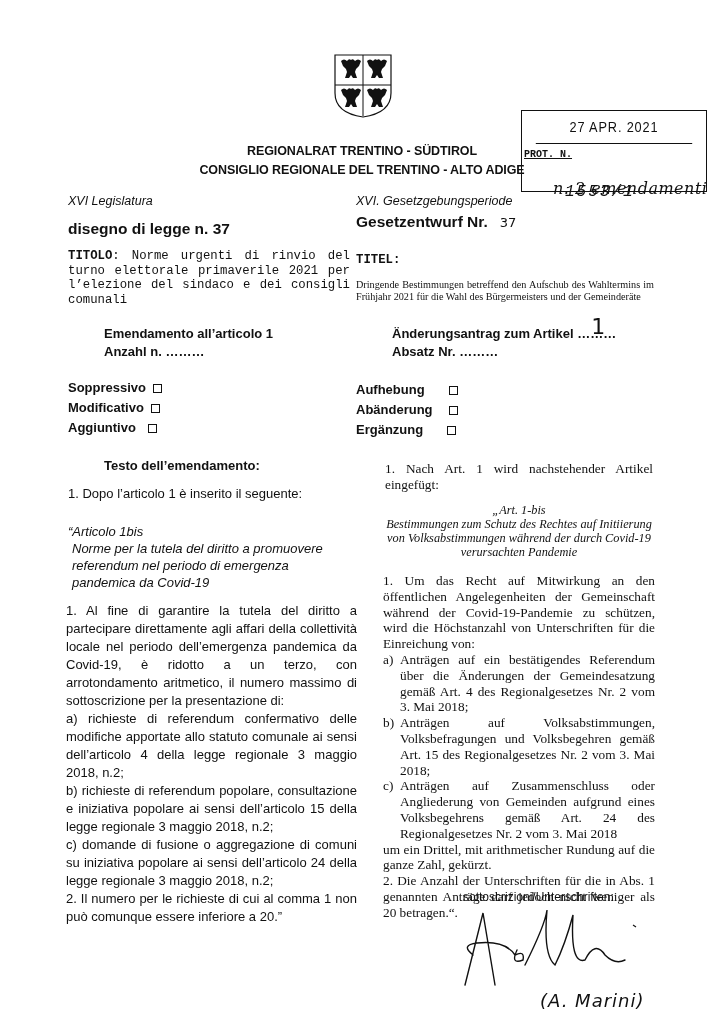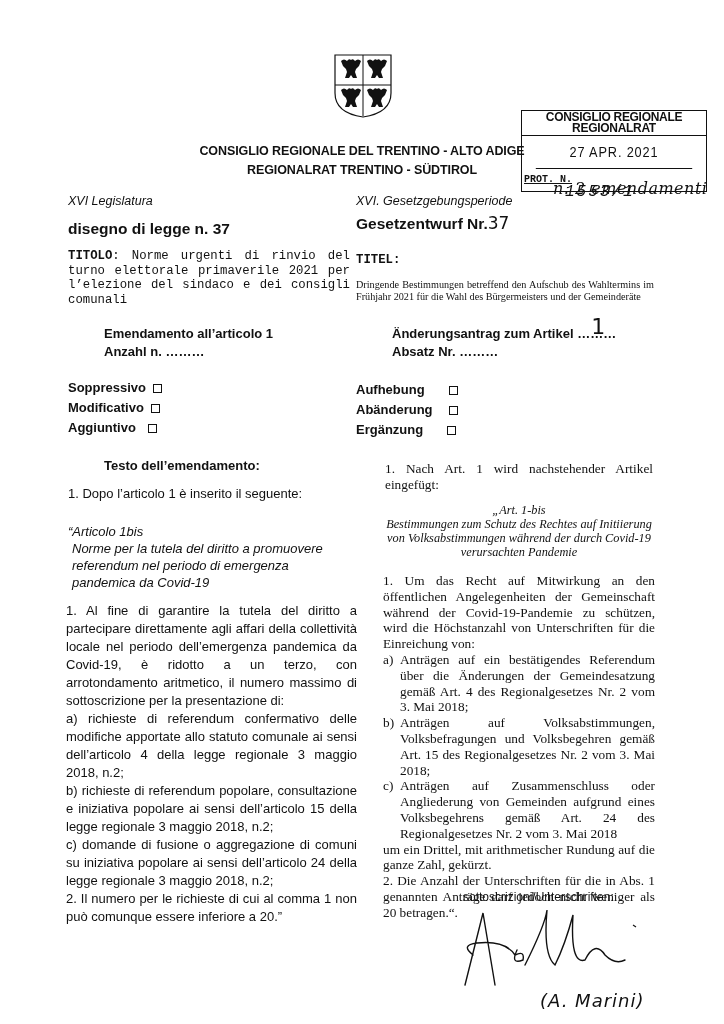--- a/index.html
+++ b/index.html
@@ -9,21 +9,21 @@
   .header { left: 150px; top: 142px; width: 424px; text-align: center; font-weight: bold; font-size: 12.5px; line-height: 19px; letter-spacing: -0.1px; }
   .stamp { left: 521px; top: 110px; width: 184px; height: 80px; border: 1.6px solid #111; font-family: "Liberation Sans", sans-serif; }
   .stamp .top { text-align: center; font-weight: bold; font-size: 12px; line-height: 11px; padding-top: 1px; border-bottom: 1.5px solid #111; height: 23px; letter-spacing: -0.3px; }
   .stamp .date { text-align: center; font-family: "Liberation Sans Narrow", "Liberation Sans", sans-serif; font-size: 15px; letter-spacing: 1px; height: 32px; line-height: 32px; border-bottom: 1.5px solid #111; transform: scaleX(0.85); }
   .stamp .prot { font-size: 10px; font-weight: bold; padding-left: 2px; padding-top: 5px; text-decoration: underline; font-family: Liberation Mono, monospace; }
   .prot-hand { left: 565px; top: 183px; font-family: Liberation Mono, monospace; font-style: italic; font-size: 16px; letter-spacing: 2px; }
   .hand-note { left: 515px; top: 196px; font-family: "DejaVu Serif", serif; font-style: italic; font-size: 16px; letter-spacing: 0.5px; }
   .ital { font-style: italic; font-size: 12.5px; }
   .bold13 { font-weight: bold; font-size: 13px; padding-left: 36px; }
   .bold15 { font-weight: bold; font-size: 15.5px; }
-  .hand-num { font-family: "DejaVu Sans", sans-serif; font-size: 17px; font-weight: normal; margin-left: 0; }
+  .hand-num { font-family: "DejaVu Sans", sans-serif; font-size: 13px; font-weight: normal; margin-left: 12px; }
   .mono { font-family: "Liberation Mono", monospace; font-size: 12.3px; line-height: 14.5px; }
   .mono b { font-weight: bold; }
   .serif-sm { font-family: "Liberation Serif", serif; font-size: 10.2px; line-height: 11.5px; text-align: justify; }
   .cb { display: inline-block; width: 7px; height: 7px; border: 1px solid #111; margin-left: 7px; vertical-align: middle; }
   .cbrow { font-weight: bold; font-size: 13px; height: 20px; line-height: 20px; }
   .left-body { font-size: 13px; line-height: 18px; text-align: justify; }
   .center-it { font-style: italic; font-size: 13px; line-height: 17px; }
   .right-body { font-family: "Liberation Serif", serif; font-size: 13.3px; line-height: 15.8px; text-align: justify; }
   .right-center { text-align: center; font-style: italic; font-family: "Liberation Serif", serif; font-size: 12.3px; line-height: 14px; }
   .item { display: flex; }
@@ -41,29 +41,25 @@
   <line x1="2" y1="32" x2="58" y2="32" stroke="#111" stroke-width="1"></line>
   <g fill="#111">
     <path d="M8 8 q3 -3 6 0 q2 -3 4 -1 q2 -2 4 1 q3 -3 6 0 l-2 5 q-3 2 -4 6 l2 6 h-4 l-2 -3 l-2 3 h-4 l2 -6 q-1 -4 -4 -6 z"></path>
     <path d="M34 8 q3 -3 6 0 q2 -3 4 -1 q2 -2 4 1 q3 -3 6 0 l-2 5 q-3 2 -4 6 l2 6 h-4 l-2 -3 l-2 3 h-4 l2 -6 q-1 -4 -4 -6 z"></path>
     <path d="M8 37 q3 -3 6 0 q2 -3 4 -1 q2 -2 4 1 q3 -3 6 0 l-2 5 q-3 2 -4 6 l2 6 h-4 l-2 -3 l-2 3 h-4 l2 -6 q-1 -4 -4 -6 z"></path>
     <path d="M34 37 q3 -3 6 0 q2 -3 4 -1 q2 -2 4 1 q3 -3 6 0 l-2 5 q-3 2 -4 6 l2 6 h-4 l-2 -3 l-2 3 h-4 l2 -6 q-1 -4 -4 -6 z"></path>
   </g>
 </svg>
 
 <div class="abs header">
+  <div>REGIONALRAT TRENTINO - SÜDTIROL</div>
   <div>CONSIGLIO REGIONALE DEL TRENTINO - ALTO ADIGE</div>
-  <div>REGIONALRAT TRENTINO - SÜDTIROL</div>
 </div>
 
 <div class="abs stamp">
-  <div class="top">
-    <div>CONSIGLIO REGIONALE</div>
-    <div>REGIONALRAT</div>
-  </div>
   <div class="date">27 APR. 2021</div>
   <div class="prot">PROT. N.</div>
 </div>
 <div class="abs prot-hand">1553/1</div>
 <div class="abs hand-note" style="left:553px; top:179px;">n. 2 emendamenti</div>
 
 <div class="abs ital" style="left:68px; top:194px;">XVI Legislatura</div>
 <div class="abs bold15" style="left:68px; top:220px;">disegno di legge n. 37</div>
 
 <div class="abs ital" style="left:356px; top:194px;">XVI. Gesetzgebungsperiode</div>

